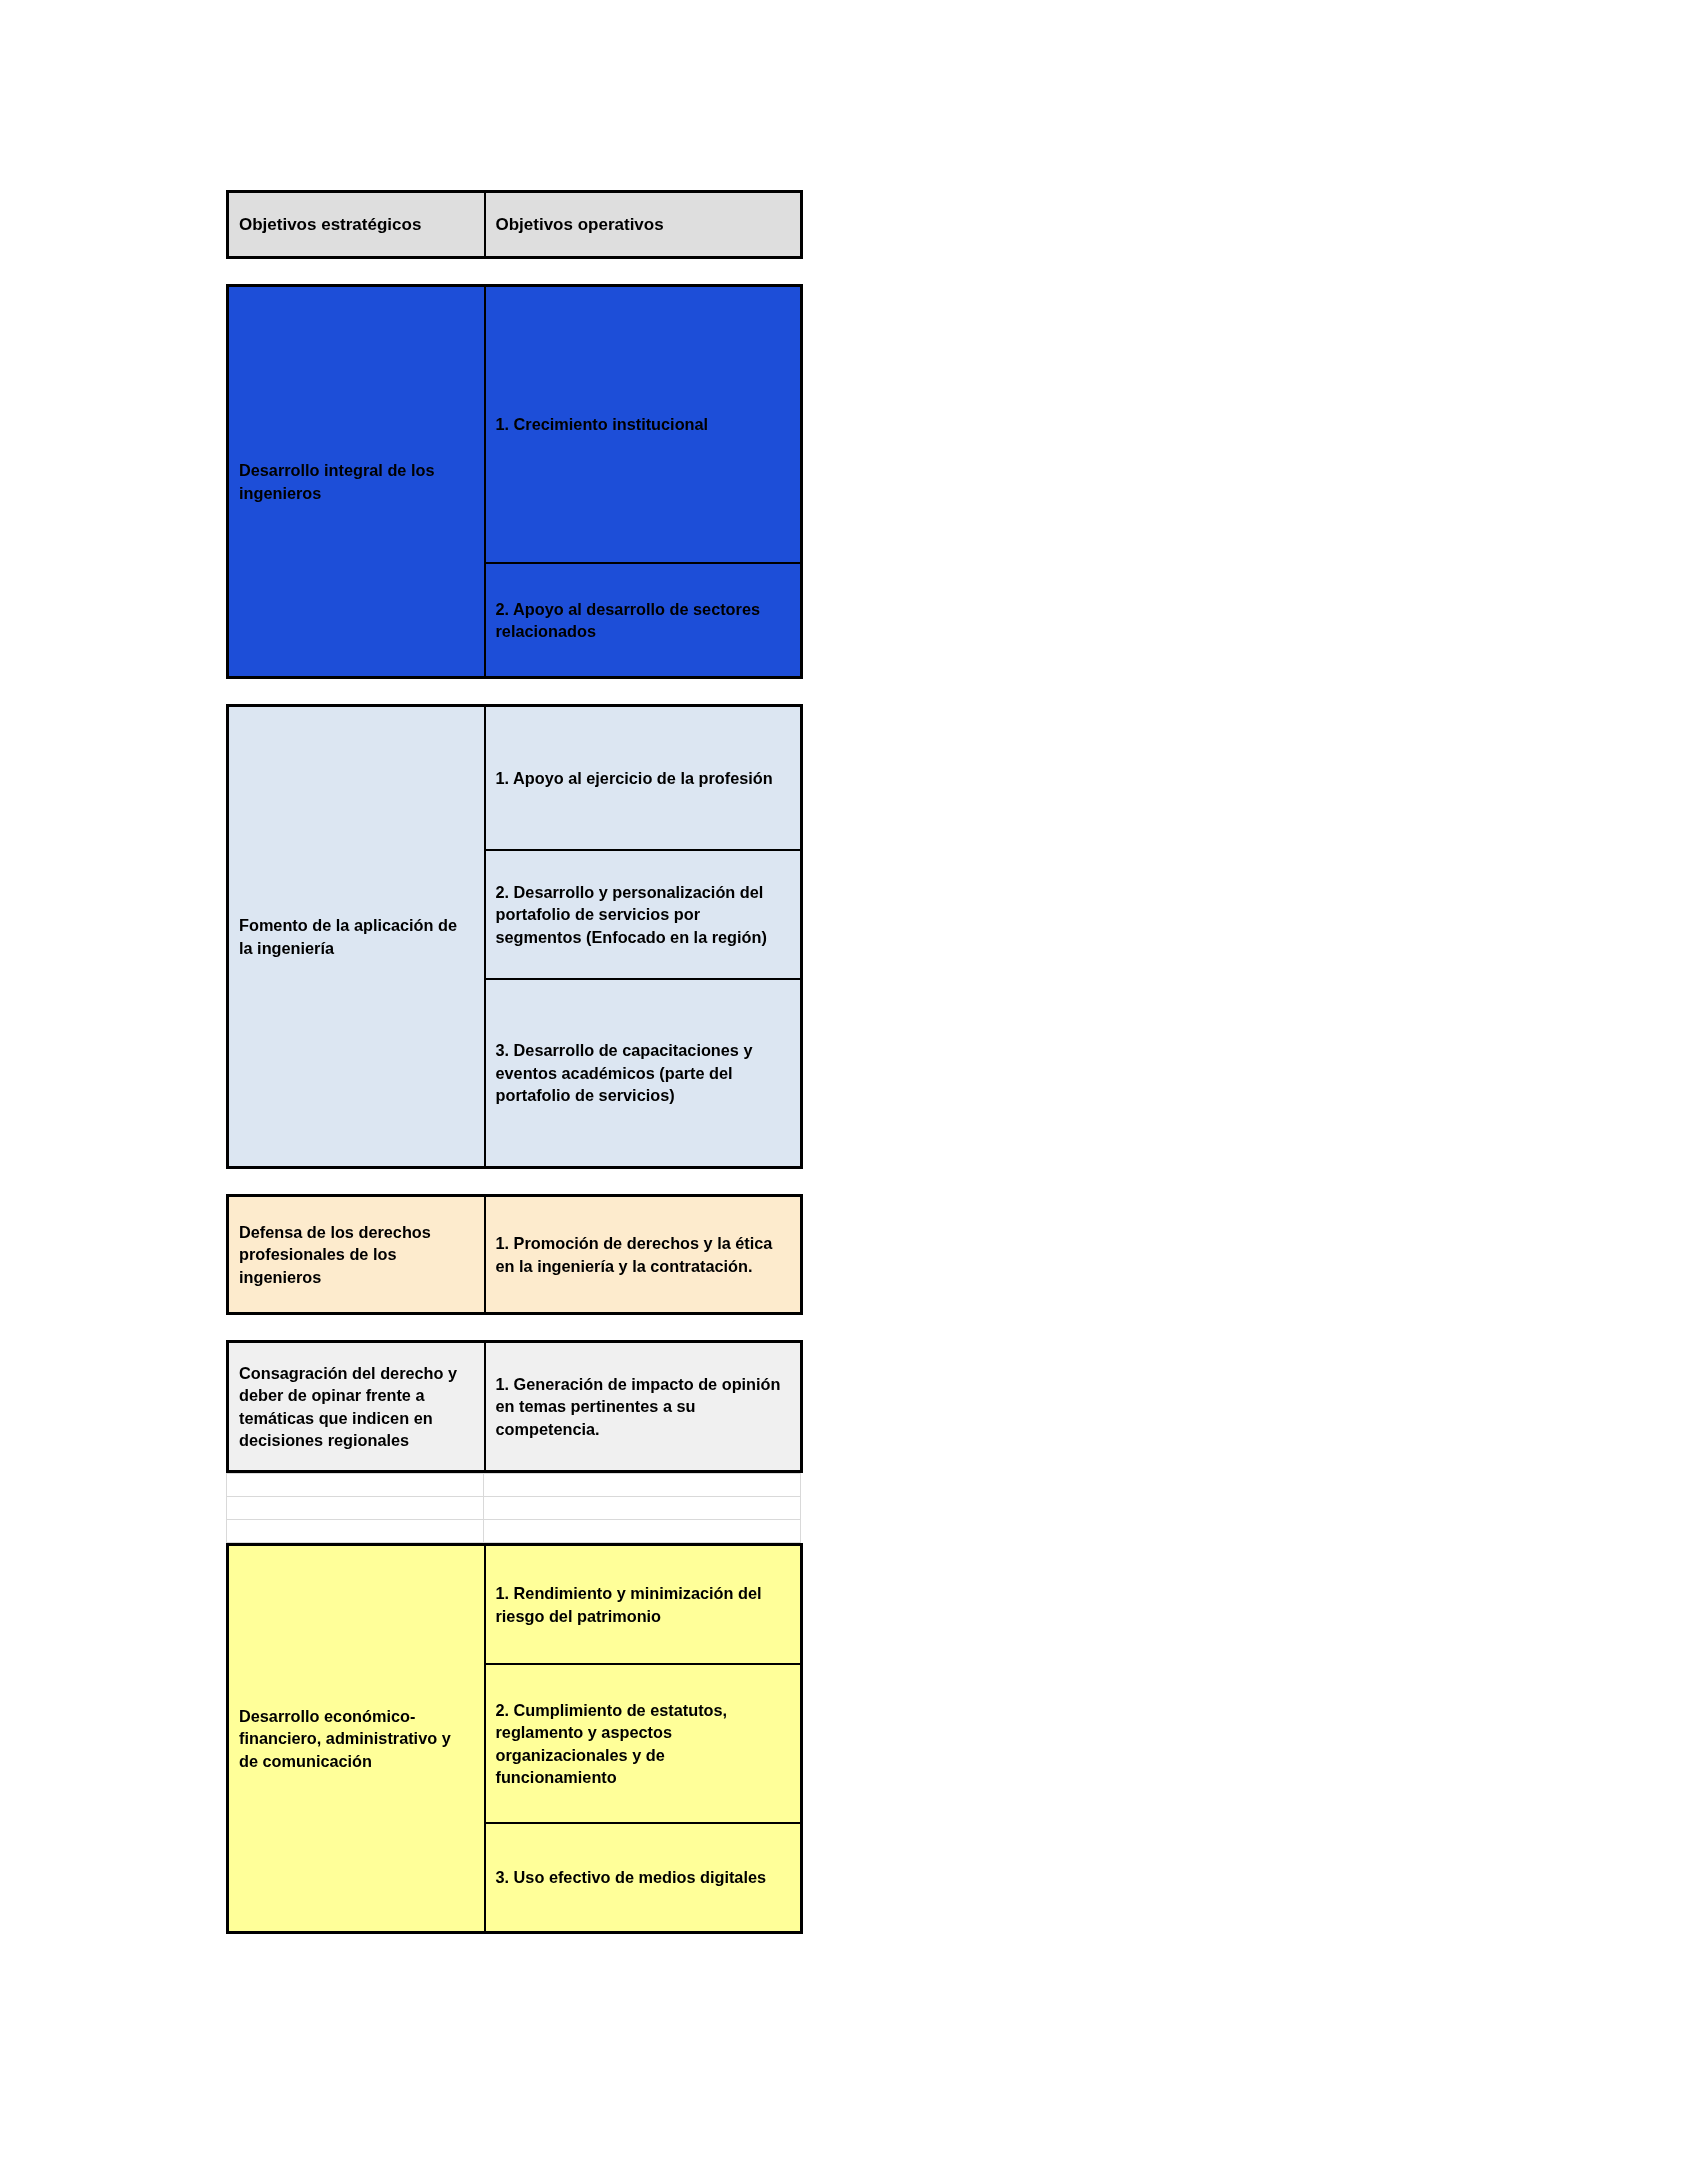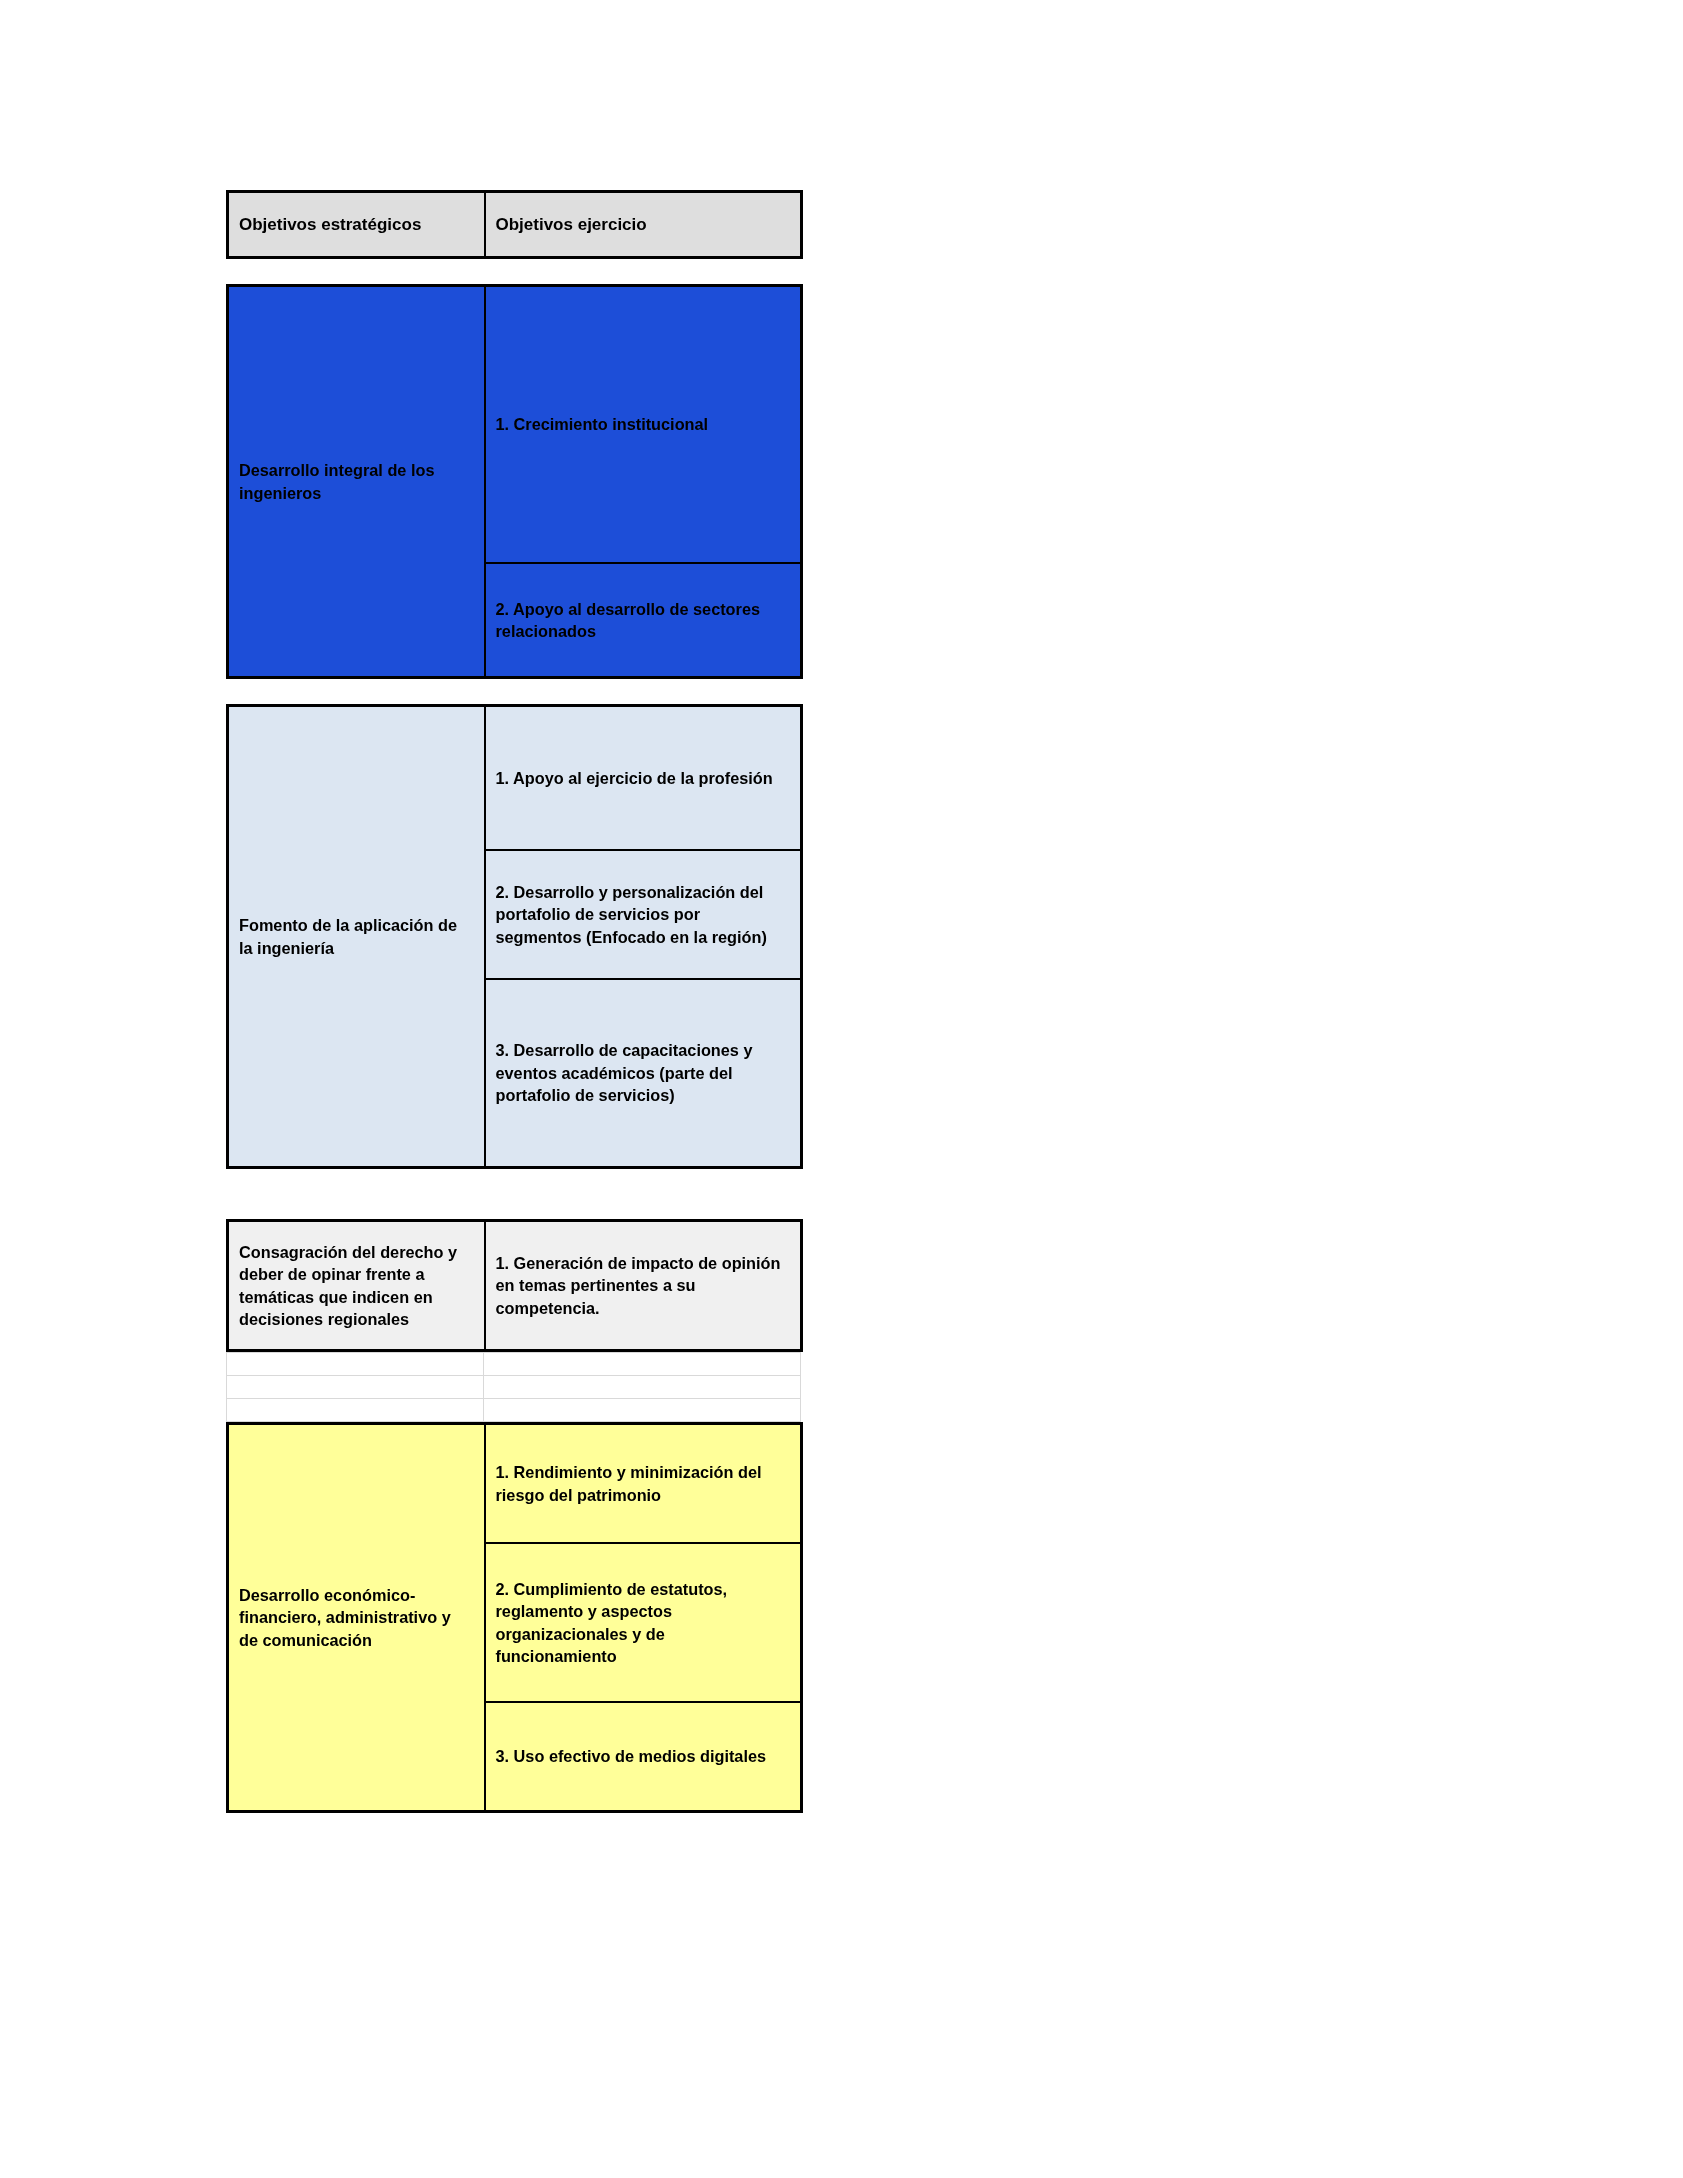--- a/index.html
+++ b/index.html
@@ -78,21 +78,21 @@
 <div class="sheet">
 
   <table class="block hdr-block">
     <colgroup>
         <col class="c1">
         <col class="c2">
       </colgroup>
     <tbody>
       <tr>
         <td>Objetivos estratégicos</td>
-        <td>Objetivos ejercicio</td>
+        <td>Objetivos operativos</td>
       </tr>
     </tbody>
   </table>
 
   <div class="gap" style="height:25px"></div>
 
   <table class="block green">
     <colgroup>
         <col class="c1">
         <col class="c2">
@@ -124,20 +124,32 @@
         <td style="height:119px">2. Desarrollo y personalización del portafolio de servicios por segmentos (Enfocado en la región)</td>
       </tr>
       <tr>
         <td style="height:178px">3. Desarrollo de capacitaciones y eventos académicos (parte del portafolio de servicios)</td>
       </tr>
     </tbody>
   </table>
 
   <div class="gap" style="height:25px"></div>
 
+  <table class="block peach">
+    <colgroup>
+        <col class="c1">
+        <col class="c2">
+      </colgroup>
+    <tbody>
+      <tr>
+        <td style="height:107px">Defensa de los derechos profesionales de los ingenieros</td>
+        <td style="height:107px">1. Promoción de derechos y la ética en la ingeniería y la contratación.</td>
+      </tr>
+    </tbody>
+  </table>
 
   <div class="gap" style="height:25px"></div>
 
   <table class="block grayrow">
     <colgroup>
         <col class="c1">
         <col class="c2">
       </colgroup>
     <tbody>
       <tr>

